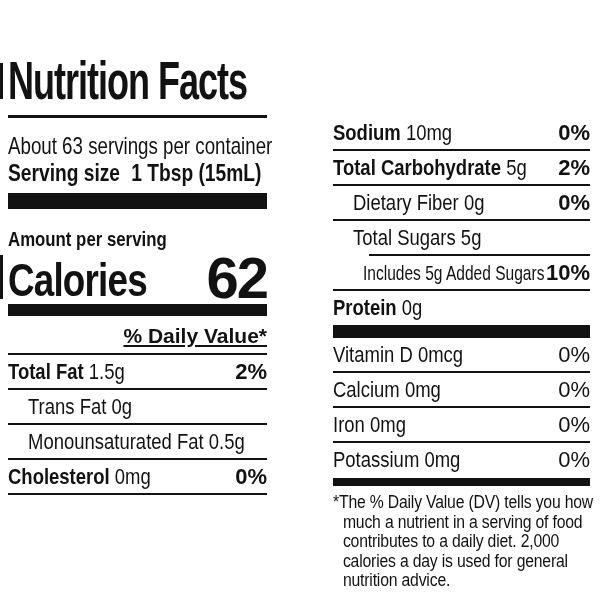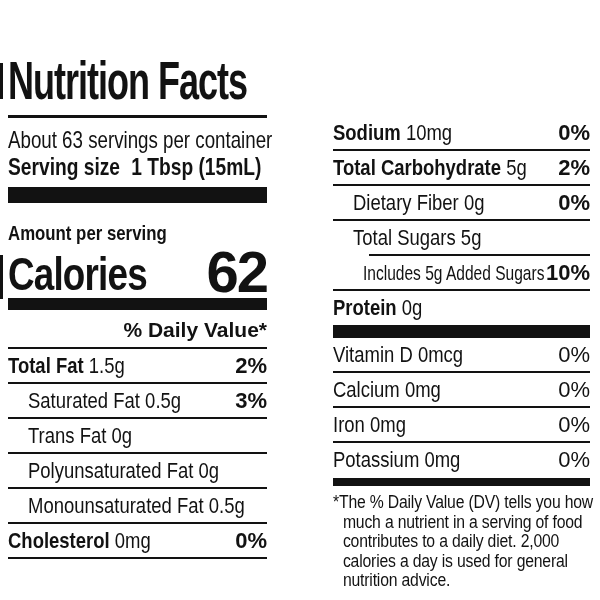--- a/index.html
+++ b/index.html
@@ -16,37 +16,37 @@
   .col-right { left:333px; top:68px; width:257px;margin-top:48px; }
 
   .cx { display:inline-block; transform-origin:left center; white-space:nowrap; }
 
   .nf-title {
     font-weight:700; font-size:53px; line-height:1; letter-spacing:-1.5px;
     transform:scaleX(0.68); transform-origin:left top; white-space:nowrap;
   }
   .rule-md { height:3px; background:#121212; margin-top:8px; }
 
-  .servings-line { margin-top:8px; font-size:24px; line-height:27px; }
+  .servings-line { margin-top:14px; font-size:24px; line-height:27px; }
   .servings-line .cx { transform:scaleX(0.78); }
   .serving-size-line { font-weight:700; font-size:24px; line-height:27px; }
   .serving-size-line .cx { transform:scaleX(0.80); }
   .ss-value { margin-left:14px; }
 
   .bar-xl { height:16px; background:#121212; margin-top:7px; }
   .aps { font-weight:700; font-size:21px; line-height:24px; margin-top:18px; }
   .aps .cx { transform:scaleX(0.80); }
 
   .cal-row { display:flex; justify-content:space-between; align-items:flex-end; margin-top:3px; height:49px;text-align:center; }
   .cal-word { font-weight:700; font-size:46px; line-height:1; letter-spacing:-1px;
               display:inline-block; transform:scaleX(0.80); transform-origin:left bottom; }
   .cal-num  { font-weight:700; font-size:58px; line-height:0.88; letter-spacing:-2px; }
   .bar-md { height:12px; background:#121212; margin-top:1px; }
 
-  .dv-head { text-align:right; font-weight:700; font-size:21px; padding:8px 0 5px; }
+  .dv-head { text-align:right; font-weight:700; font-size:21px; padding:8px 0 5px;text-decoration:underline; }
 
   .row { position:relative; border-top:2px solid #121212; padding:4px 0 3px;
          font-size:22px; line-height:26px; height:26px; }
   .row .lbl { display:inline-block; transform:scaleX(0.84); transform-origin:left center; white-space:nowrap; }
   .row .lbl b { font-weight:700; }
   .row .dv { position:absolute; right:0; top:4px; font-weight:700; white-space:nowrap; }
   .row .dv.reg { font-weight:400; }
   .row.no-top { border-top:none; }
   .row.last { border-bottom:2px solid #121212; }
   .row.ind1 .lbl { margin-left:20px; }
@@ -96,29 +96,21 @@
 
     <div class="bar-md"></div>
 
     <div class="dv-head">% Daily Value*</div>
 
     <div class="row">
       <span class="lbl"><b>Total Fat</b><span> 1.5g</span></span>
       <span class="dv">2%</span>
     </div>
     <div class="row ind1">
-      <span class="lbl"><b></b><span>Saturated Fat 0.5g</span></span>
-      <span class="dv">3%</span>
-    </div>
-    <div class="row ind1">
       <span class="lbl"><b></b><span>Trans Fat 0g</span></span>
-      <span class="dv"></span>
-    </div>
-    <div class="row ind1">
-      <span class="lbl"><b></b><span>Polyunsaturated Fat 0g</span></span>
       <span class="dv"></span>
     </div>
     <div class="row ind1">
       <span class="lbl"><b></b><span>Monounsaturated Fat 0.5g</span></span>
       <span class="dv"></span>
     </div>
     <div class="row last">
       <span class="lbl"><b>Cholesterol</b><span> 0mg</span></span>
       <span class="dv">0%</span>
     </div>

